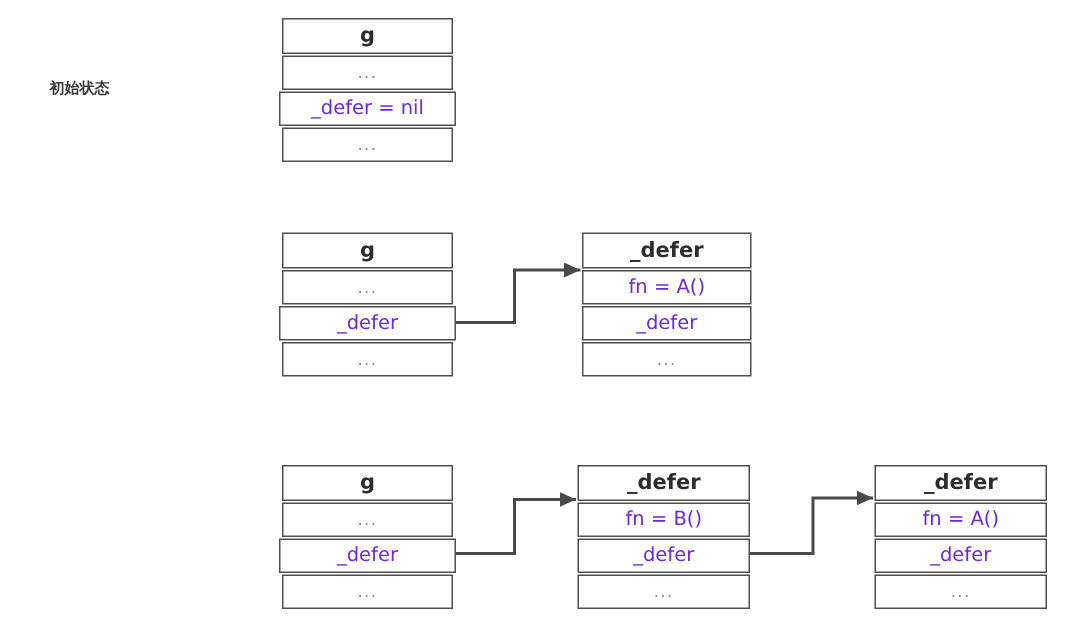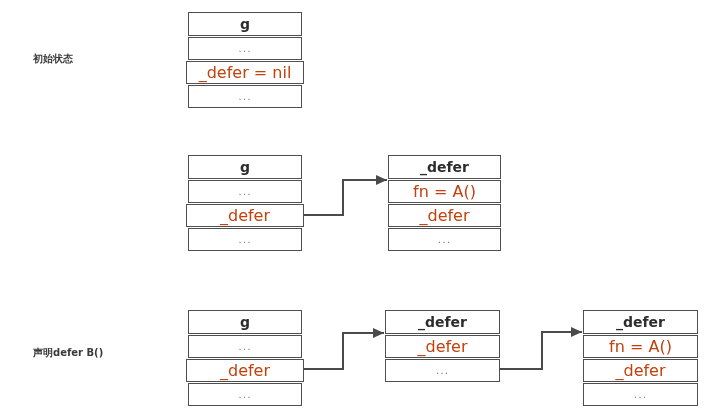--- a/index.html
+++ b/index.html
@@ -22,22 +22,22 @@
     white-space: nowrap;
   }
   .struct { position: absolute; width: 114px; }
   .cell {
     height: 23px;
     border: 1px solid #4f4f4f;
     background: #ffffff;
     display: flex;
     align-items: center;
     justify-content: center;
-    font-size: 16px;
-    color: #c2410c;
+    font-size: 13px;
+    color: #6d28d9;
     white-space: nowrap;
   }
   .cell + .cell { margin-top: 1px; }
   .cell.header { height: 24px; font-weight: bold; font-size: 14px; color: #2d2d2d; }
   .cell.dots { font-size: 11px; color: #8a8a8a; letter-spacing: 1px; }
   .cell.protrude { margin-left: -2px; margin-right: -2px; }
 </style>
 </head>
 <body>
 
@@ -71,31 +71,31 @@
     <div class="cell dots">...</div>
   </div>
 
   <div class="struct" style="left:388px; top:155px; width:113px">
     <div class="cell header">_defer</div>
     <div class="cell">fn = A()</div>
     <div class="cell">_defer</div>
     <div class="cell dots">...</div>
   </div>
 
-  <div class="row-label" style="top:346px">声明defer B()</div>
 
   <div class="struct" style="left:188px; top:310px">
     <div class="cell header">g</div>
     <div class="cell dots">...</div>
     <div class="cell protrude">_defer</div>
     <div class="cell dots">...</div>
   </div>
 
   <div class="struct" style="left:385px; top:310px; width:115px">
     <div class="cell header">_defer</div>
+    <div class="cell">fn = B()</div>
     <div class="cell">_defer</div>
     <div class="cell dots">...</div>
   </div>
 
   <div class="struct" style="left:583px; top:310px; width:115px">
     <div class="cell header">_defer</div>
     <div class="cell">fn = A()</div>
     <div class="cell">_defer</div>
     <div class="cell dots">...</div>
   </div>

